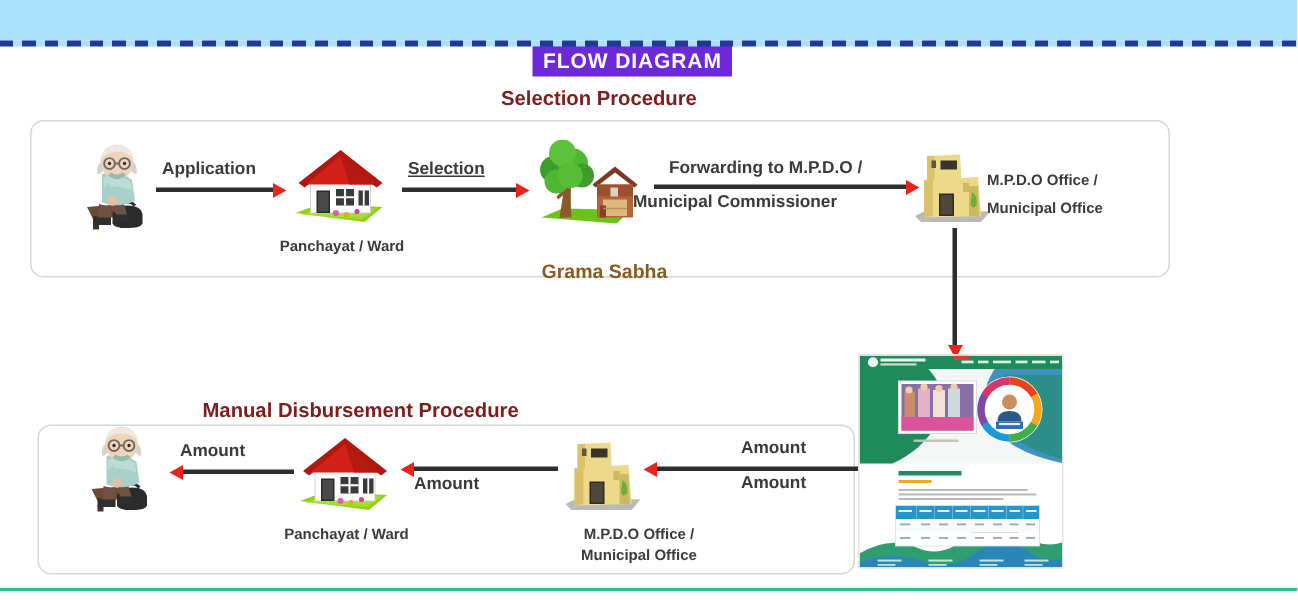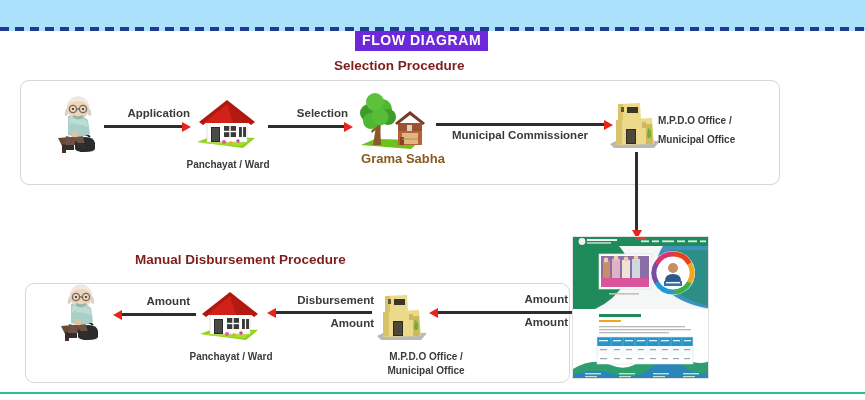--- a/index.html
+++ b/index.html
@@ -43,21 +43,21 @@
 
   
   .section-title {
     position: absolute;
     font-size: 13.5px;
     font-weight: bold;
     color: #7f1d1d;
     white-space: nowrap;
   }
   #title-selection { left: 334px; top: 58px; }
-  #title-disbursement { left: 135px; top: 252px; text-align: right; }
+  #title-disbursement { left: 135px; top: 266px; text-align: right; }
 
   
   .panel {
     position: absolute;
     background: #ffffff;
     border: 1px solid #d6d6d6;
     border-radius: 9px;
   }
   #panel-selection { left: 20px; top: 80px; width: 760px; height: 105px; }
   #panel-disbursement { left: 25px; top: 283px; width: 545px; height: 100px; }
@@ -104,21 +104,21 @@
     border-left: 5px solid transparent;
     border-right: 5px solid transparent;
     border-top: 9px solid #e8241b;
   }
 
   .arrow-label {
     position: absolute;
     font-size: 11.5px;
     font-weight: bold;
     color: #3a3a3a;
-    text-align: right;
+    text-align: left;
     line-height: 15px;
     white-space: nowrap;
   }
 
   
   #webpage-thumb {
     position: absolute; left: 572px; top: 236px;
     width: 137px; height: 143px;
     background: #ffffff;
     border: 1px solid #e2e2e2;
@@ -209,21 +209,21 @@
       <rect x="46" y="31" width="7" height="10" fill="#3a3a3a"></rect>
       <line x1="49.5" y1="31" x2="49.5" y2="41" stroke="#ffffff" stroke-width="1.2"></line>
 
       <circle cx="31" cy="46" r="2" fill="#e05bb0"></circle>
       <circle cx="38" cy="47" r="1.7" fill="#f0a32a"></circle>
       <circle cx="45" cy="45" r="1.7" fill="#d8408f"></circle>
     </svg>
   </div>
   <div class="node-label" style="left:178px; top:158px; width:100px;">Panchayat / Ward</div>
 
-  <div class="arrow-label" style="left:272px; top:106px; width:76px;">Selection</div>
+  <div class="arrow-label" style="left:272px; top:106px; width:76px;text-decoration:underline;">Selection</div>
   <div class="arrow-h right" style="left:268px; top:124px; width:84px;">
     <div class="shaft"></div>
       <div class="head"></div>
   </div>
 
   <div class="node" style="left:355px; top:93px;">
     <svg width="76" height="62" viewBox="0 0 76 62">
 
       <path d="M6 52 L20 46 L66 47 L56 56 Z" fill="#6cc11b"></path>
 
@@ -239,22 +239,23 @@
 
       <path d="M40 30 L55 18 L70 30 L68 32 L55 22 L42 32Z" fill="#7a3b22"></path>
       <rect x="43" y="30" width="24" height="22" fill="#b5643a"></rect>
       <rect x="43" y="30" width="24" height="8" fill="#9b5230"></rect>
       <rect x="47" y="40" width="16" height="11" fill="#e0b77e"></rect>
       <rect x="52" y="32" width="5" height="6" fill="#d9d2c0"></rect>
       <rect x="45" y="44" width="4" height="8" fill="#8c3f22"></rect>
       <line x1="47" y1="46" x2="63" y2="46" stroke="#b5905d" stroke-width="1"></line>
     </svg>
   </div>
-  <div class="node-label accent" style="left:353px; top:152px; width:100px;">Grama Sabha</div>
-
+  <div class="node-label accent" style="left:353px; top:174px; width:100px;">Grama Sabha</div>
+
+  <div class="arrow-label" style="left:446px; top:105px; width:166px;">Forwarding to M.P.D.O /</div>
   <div class="arrow-label" style="left:422px; top:128px; width:166px;">Municipal Commissioner</div>
   <div class="arrow-h right" style="left:436px; top:122px; width:176px;">
     <div class="shaft"></div>
       <div class="head"></div>
   </div>
 
   <div class="node" style="left:608px; top:98px;">
     <svg width="56" height="54" viewBox="0 0 56 54">
 
       <path d="M2 46 L10 42 L52 43 L46 50 L6 50Z" fill="#b9b9b9"></path>
@@ -338,21 +339,20 @@
       <line x1="31" y1="35.5" x2="43" y2="35.5" stroke="#ffffff" stroke-width="1.4"></line>
       <rect x="46" y="31" width="7" height="10" fill="#3a3a3a"></rect>
       <line x1="49.5" y1="31" x2="49.5" y2="41" stroke="#ffffff" stroke-width="1.2"></line>
       <circle cx="31" cy="46" r="2" fill="#e05bb0"></circle>
       <circle cx="38" cy="47" r="1.7" fill="#f0a32a"></circle>
       <circle cx="45" cy="45" r="1.7" fill="#d8408f"></circle>
     </svg>
   </div>
   <div class="node-label" style="left:181px; top:350px; width:100px;">Panchayat / Ward</div>
 
-  <div class="arrow-label" style="left:276px; top:293px; width:98px;">Disbursement</div>
   <div class="arrow-label" style="left:276px; top:316px; width:98px;">Amount</div>
   <div class="arrow-h left" style="left:268px; top:310px; width:104px;">
     <div class="shaft"></div>
       <div class="head"></div>
   </div>
 
   <div class="node" style="left:375px; top:290px;">
     <svg width="56" height="54" viewBox="0 0 56 54">
       <path d="M2 46 L10 42 L52 43 L46 50 L6 50Z" fill="#b9b9b9"></path>
       <path d="M8 22 L44 20 L46 46 L8 47Z" fill="#ecd98a"></path>

